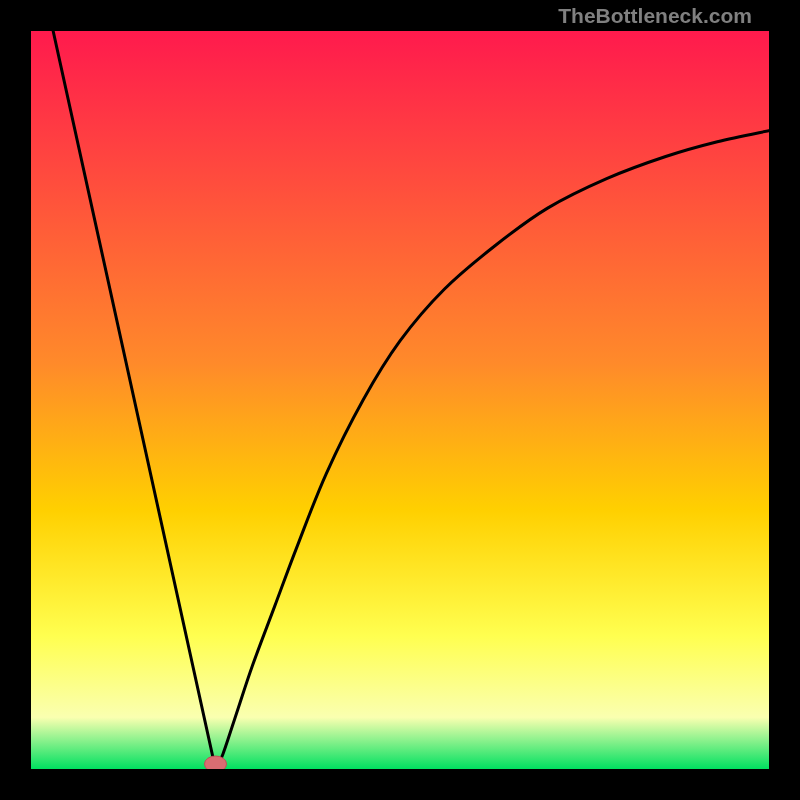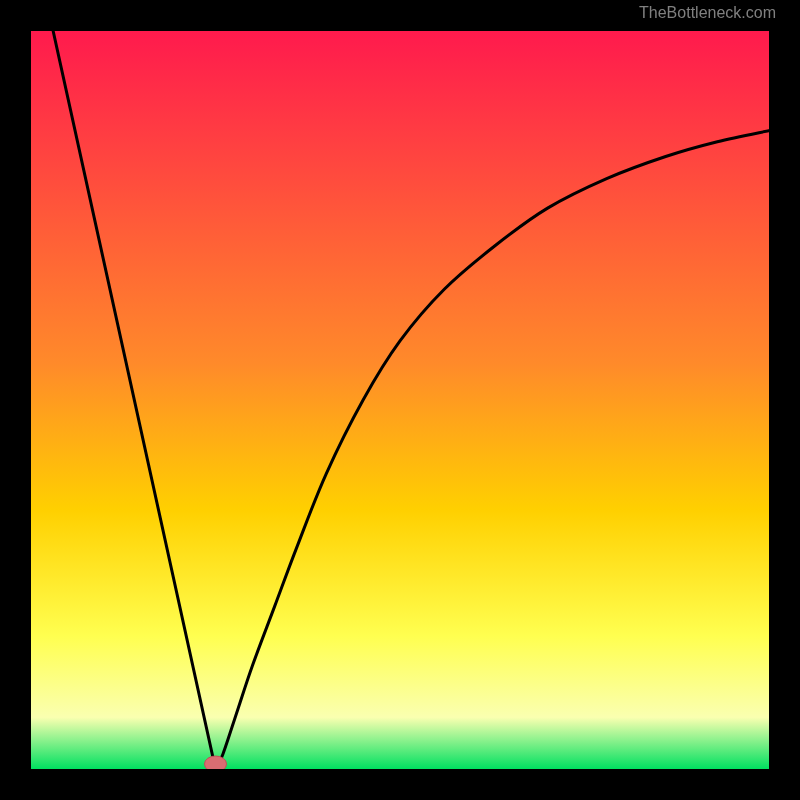--- a/index.html
+++ b/index.html
@@ -21,24 +21,24 @@
     position: absolute;
     left: 31px;
     top: 31px;
     width: 738px;
     height: 738px;
     overflow: hidden;
   }
   .attribution {
     position: absolute;
     top: 4px;
-    right: 24px;
+    right: 48px;
     color: #808080;
-    font-size: 16px;
-    font-weight: normal;
+    font-size: 21px;
+    font-weight: bold;
     letter-spacing: 0px;
   }
   svg {
     display: block;
   }
 </style>
 </head>
 <body>
 <div class="outer">
 

